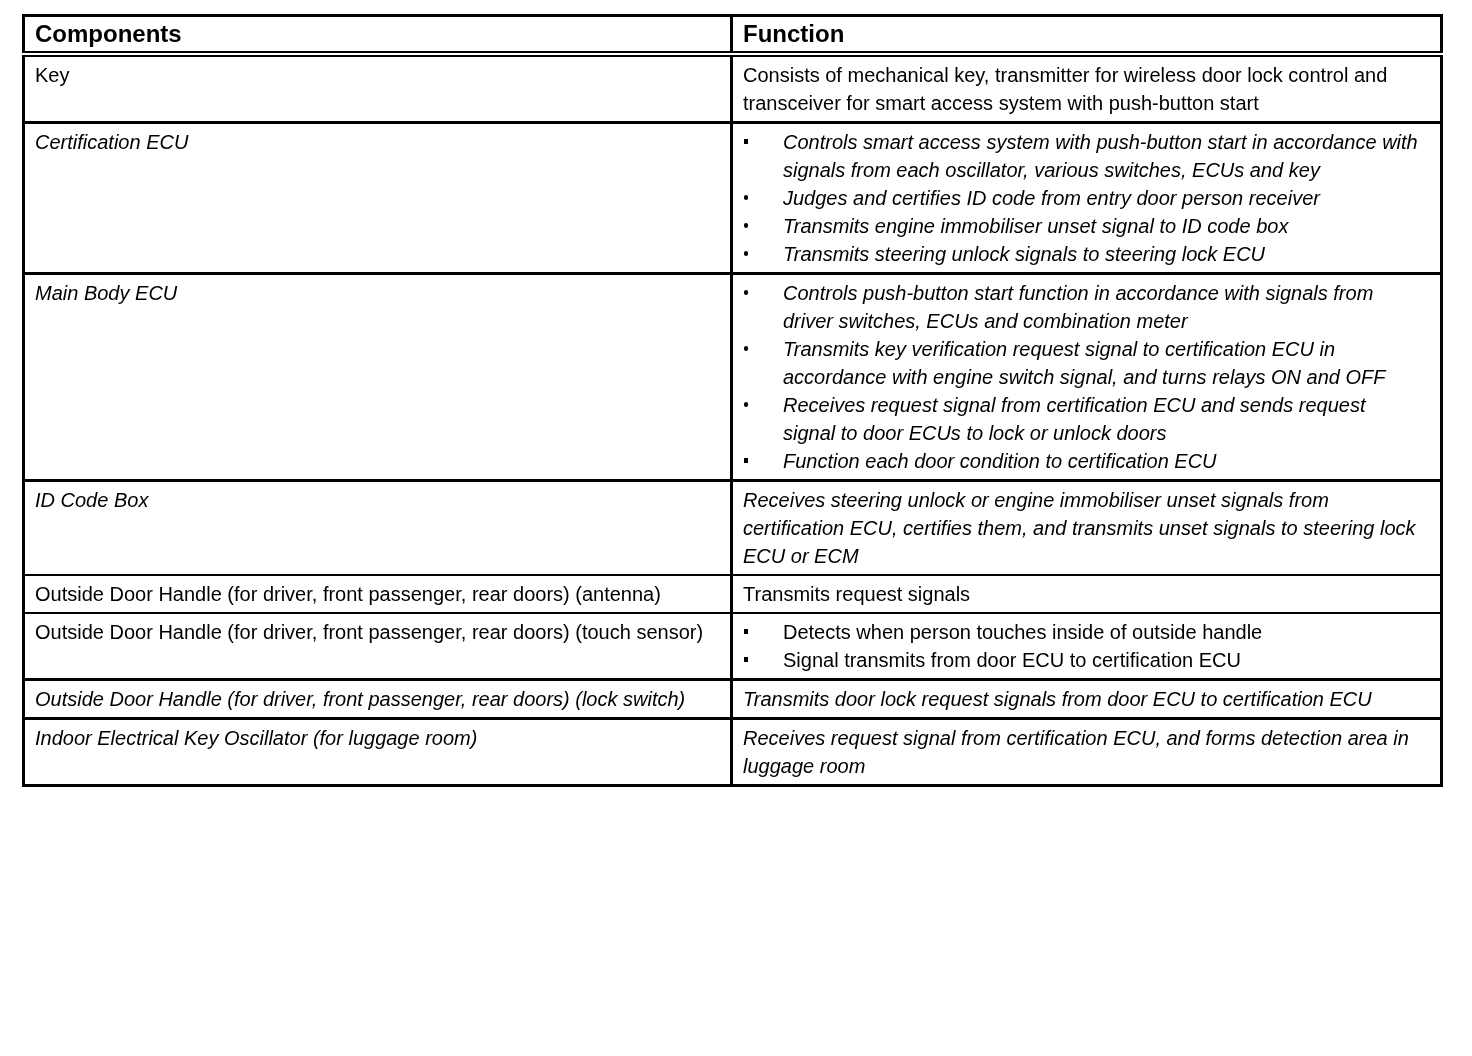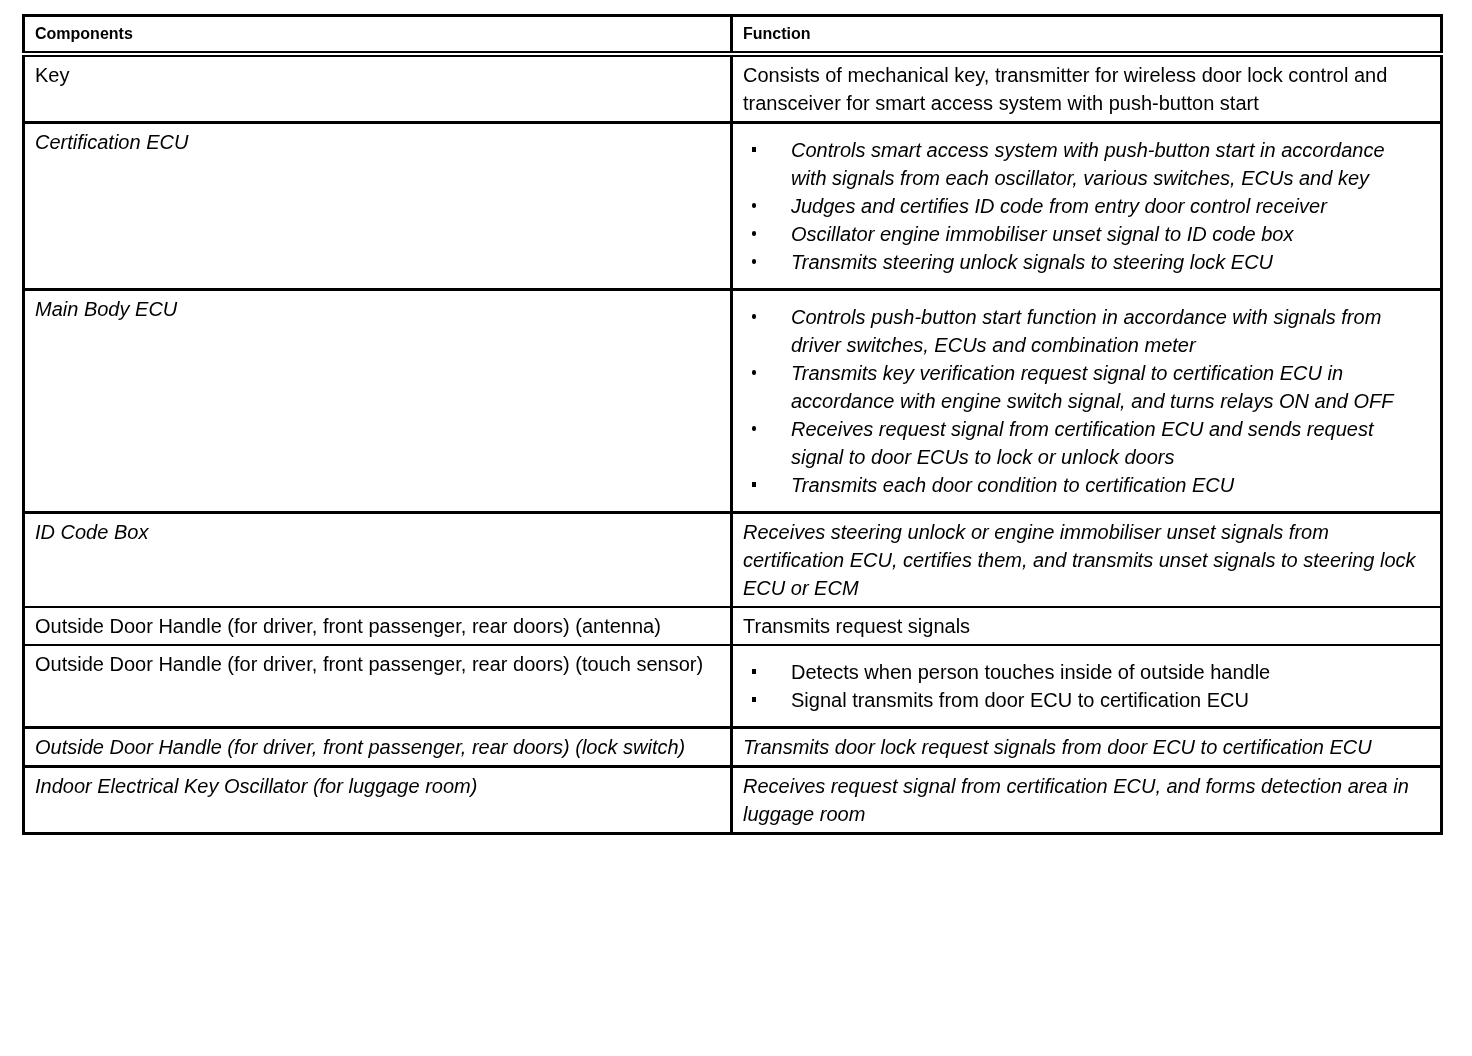--- a/index.html
+++ b/index.html
@@ -32,29 +32,29 @@
     border-top: 2px solid #000;
     border-bottom: 2px solid #000;
     vertical-align: top;
     text-align: left;
     font-size: 20px;
     line-height: 28px;
     padding: 4px 22px 4px 10px;
   }
   table.spec thead th {
     font-weight: bold;
-    font-size: 16px;
+    font-size: 24px;
     line-height: 28px;
     padding: 3px 10px 3px 10px;
     border-bottom: 6px double #000;
   }
   table.spec tbody tr.thick-top td { border-top: 3px solid #000; font-style: italic; }
   ul.bullets {
     list-style: none;
-    margin: 8px;
+    margin: 0;
     padding: 0;
   }
   ul.bullets li {
     position: relative;
     padding-left: 40px;
   }
   ul.bullets li .bullet {
     position: absolute;
     left: 0;
     top: 0;
@@ -100,34 +100,34 @@
   <tbody id="table-body">
       <tr>
         <td>Key</td>
         <td>Consists of mechanical key, transmitter for wireless door lock control and transceiver for smart access system with push-button start</td>
       </tr>
       <tr class="thick-top">
         <td>Certification ECU</td>
         <td>
           <ul class="bullets">
             <li><span class="bullet bullet-square"></span><span>Controls smart access system with push-button start in accordance with signals from each oscillator, various switches, ECUs and key</span></li>
-            <li><span class="bullet bullet-dot"></span><span>Judges and certifies ID code from entry door control receiver</span></li>
-            <li><span class="bullet bullet-dot"></span><span>Oscillator engine immobiliser unset signal to ID code box</span></li>
+            <li><span class="bullet bullet-dot"></span><span>Judges and certifies ID code from entry door person receiver</span></li>
+            <li><span class="bullet bullet-dot"></span><span>Transmits engine immobiliser unset signal to ID code box</span></li>
             <li><span class="bullet bullet-dot"></span><span>Transmits steering unlock signals to steering lock ECU</span></li>
           </ul>
         </td>
       </tr>
       <tr class="thick-top">
         <td>Main Body ECU</td>
         <td>
           <ul class="bullets">
             <li><span class="bullet bullet-dot"></span><span>Controls push-button start function in accordance with signals from driver switches, ECUs and combination meter</span></li>
             <li><span class="bullet bullet-dot"></span><span>Transmits key verification request signal to certification ECU in accordance with engine switch signal, and turns relays ON and OFF</span></li>
             <li><span class="bullet bullet-dot"></span><span>Receives request signal from certification ECU and sends request signal to door ECUs to lock or unlock doors</span></li>
-            <li><span class="bullet bullet-square"></span><span>Transmits each door condition to certification ECU</span></li>
+            <li><span class="bullet bullet-square"></span><span>Function each door condition to certification ECU</span></li>
           </ul>
         </td>
       </tr>
       <tr class="thick-top">
         <td>ID Code Box</td>
         <td>Receives steering unlock or engine immobiliser unset signals from certification ECU, certifies them, and transmits unset signals to steering lock ECU or ECM</td>
       </tr>
       <tr>
         <td>Outside Door Handle (for driver, front passenger, rear doors) (antenna)</td>
         <td>Transmits request signals</td>

